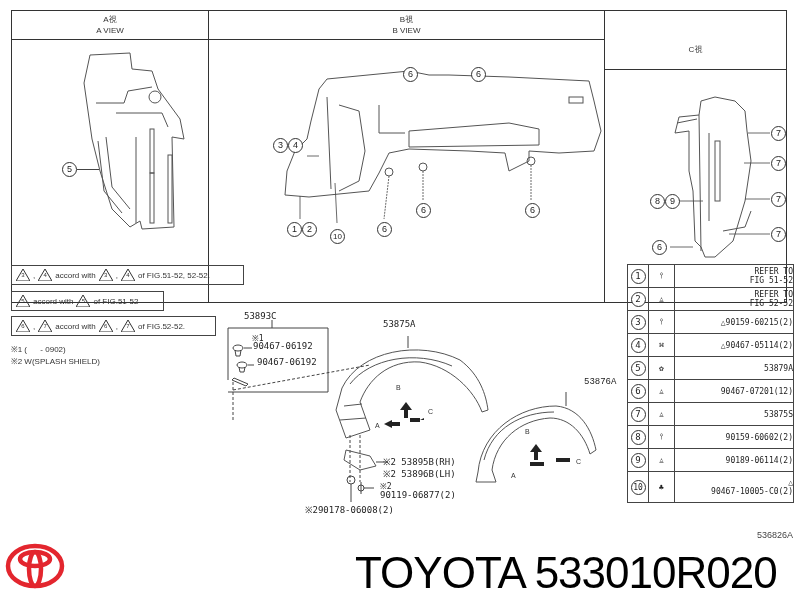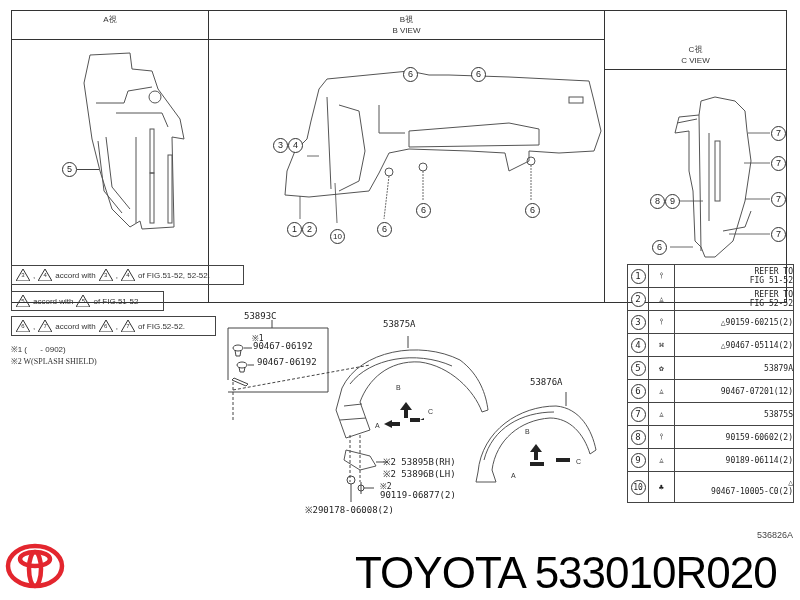--- a/index.html
+++ b/index.html
@@ -26,20 +26,21 @@
   .logo { position:absolute; left:4px; top:541px; }
 </style>
 </head>
 <body>
 
 <div class="abs views">
 
   <div class="vcol" style="left:0;width:197px;">
     <div class="vhead">
       <div>A視</div>
+      <div>A VIEW</div>
     </div>
     <svg width="196" height="214" style="position:absolute;left:0;top:30px;" viewBox="0 0 196 214">
       <g fill="none" stroke="#555" stroke-width="1">
         <path d="M78 14 L118 12 L120 28 L140 30 L146 48 L168 78 L172 98 L160 96 L162 186 L130 188 L128 180 L118 186 L100 168 L88 130 L80 98 L76 70 L72 42 Z"></path>
         <path d="M84 62 L112 62 L116 50 L140 46"></path>
         <path d="M104 72 L150 72 L156 86"></path>
         <path d="M86 100 L92 150 L110 172"></path>
         <path d="M94 96 L100 146 L118 168"></path>
         <rect x="138" y="88" width="4" height="44"></rect>
         <rect x="156" y="114" width="4" height="68"></rect>
@@ -90,21 +91,20 @@
     <div class="callout" style="left:207px;top:192px;">6</div>
     <div class="callout" style="left:316px;top:192px;">6</div>
     <div class="callout" style="left:78px;top:211px;">1</div>
     <div class="callout" style="left:93px;top:211px;">2</div>
     <div class="callout" style="left:121px;top:218px;font-size:8px;">10</div>
   </div>
 
   <div class="vcol" style="left:593px;width:181px;margin-top:30px;">
     <div class="vhead">
       <div>C視</div>
-      <div>C VIEW</div>
     </div>
     <svg width="180" height="214" style="position:absolute;left:0;top:30px;" viewBox="0 0 180 214">
       <g fill="none" stroke="#555" stroke-width="1">
         <path d="M96 30 L110 26 L130 30 L140 40 L142 60 L146 90 L140 130 L128 170 L110 186 L100 186 L96 176 L90 170 L88 120 L84 100 L84 60 L70 62 L74 46 L94 44 Z"></path>
         <path d="M94 44 L96 180"></path>
         <path d="M104 62 L104 150"></path>
         <rect x="110" y="70" width="5" height="60"></rect>
         <path d="M118 160 L140 156 L146 140"></path>
         <path d="M72 52 L92 48"></path>
       </g>
@@ -196,21 +196,21 @@
   <span class="tri">
       <svg width="14" height="12">
         <polygon points="7,0 14,12 0,12" fill="none" stroke="#333"></polygon>
       </svg>
       <span>7</span>
     </span>
   <span>of FIG.52-52.</span>
 </div>
 
 <div class="small-note" style="left:11px;top:343px;white-space:pre;">※1 (      - 0902)</div>
-<div class="small-note" style="left:11px;top:355px;font-family:Liberation Serif, serif;">※2 W(SPLASH SHIELD)</div>
+<div class="small-note" style="left:11px;top:355px;">※2 W(SPLASH SHIELD)</div>
 
 <svg width="400" height="220" style="position:absolute;left:220px;top:310px;" viewBox="0 0 400 220">
 
   <polyline points="8,70 8,18 108,18 108,82 8,82" fill="none" stroke="#444"></polyline>
   <line x1="52" y1="18" x2="52" y2="10" stroke="#444"></line>
 
   <g stroke="#444" stroke-dasharray="3,2" fill="none">
     <line x1="13" y1="72" x2="13" y2="110"></line>
     <line x1="13" y1="80" x2="150" y2="55"></line>
     <line x1="130" y1="125" x2="130" y2="172"></line>
@@ -269,21 +269,21 @@
   <text x="305" y="124" font-size="7" fill="#333" font-family="Liberation Sans, sans-serif">B</text>
   <text x="291" y="168" font-size="7" fill="#333" font-family="Liberation Sans, sans-serif">A</text>
   <text x="356" y="154" font-size="7" fill="#333" font-family="Liberation Sans, sans-serif">C</text>
 </svg>
 
 <div class="pn" style="left:244px;top:311px;">53893C</div>
 <div class="pn" style="left:252px;top:332px;font-size:8px;">※1</div>
 <div class="pn" style="left:253px;top:341px;">90467-06192</div>
 <div class="pn" style="left:257px;top:357px;">90467-06192</div>
 <div class="pn" style="left:383px;top:319px;">53875A</div>
-<div class="pn" style="left:530px;top:377px;">53876A</div>
+<div class="pn" style="left:584px;top:377px;font-family:Liberation Mono, monospace;">53876A</div>
 <div class="pn" style="left:383px;top:455px;">※2 53895B(RH)</div>
 <div class="pn" style="left:383px;top:467px;">※2 53896B(LH)</div>
 <div class="pn" style="left:380px;top:480px;font-size:8px;">※2</div>
 <div class="pn" style="left:380px;top:490px;">90119-06877(2)</div>
 <div class="pn" style="left:305px;top:503px;">※290178-06008(2)</div>
 
 <table class="parts-table">
   <tbody>
     <tr>
       <td class="num"><span class="callout" style="position:static;display:inline-block;">1</span></td>

